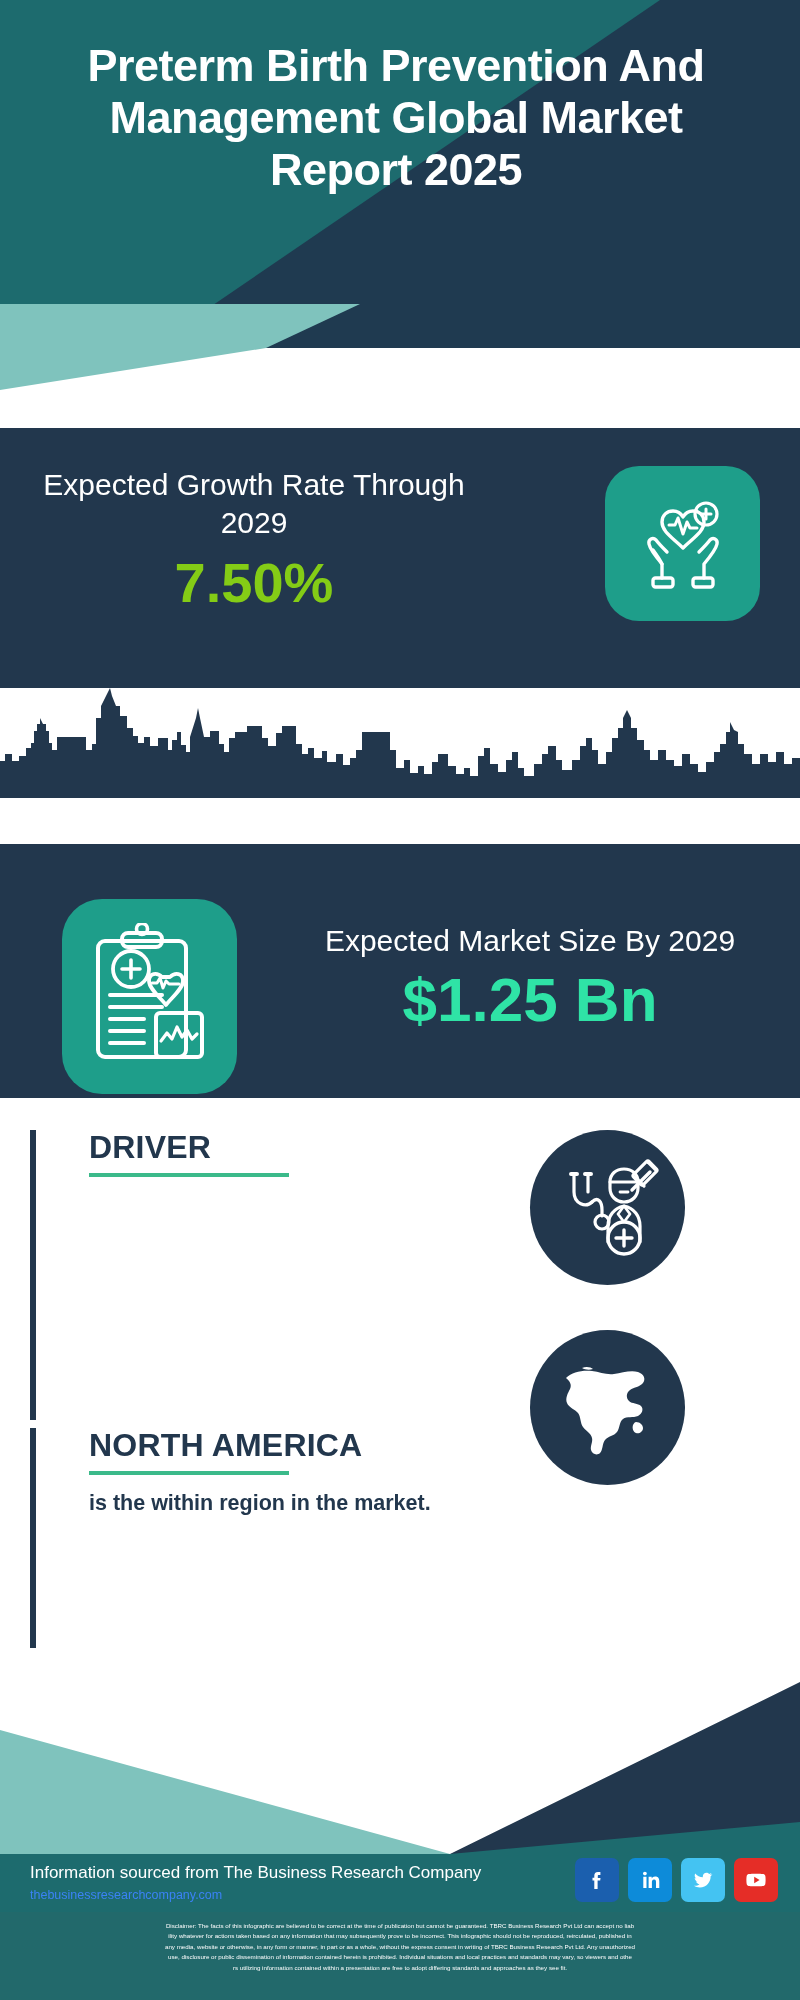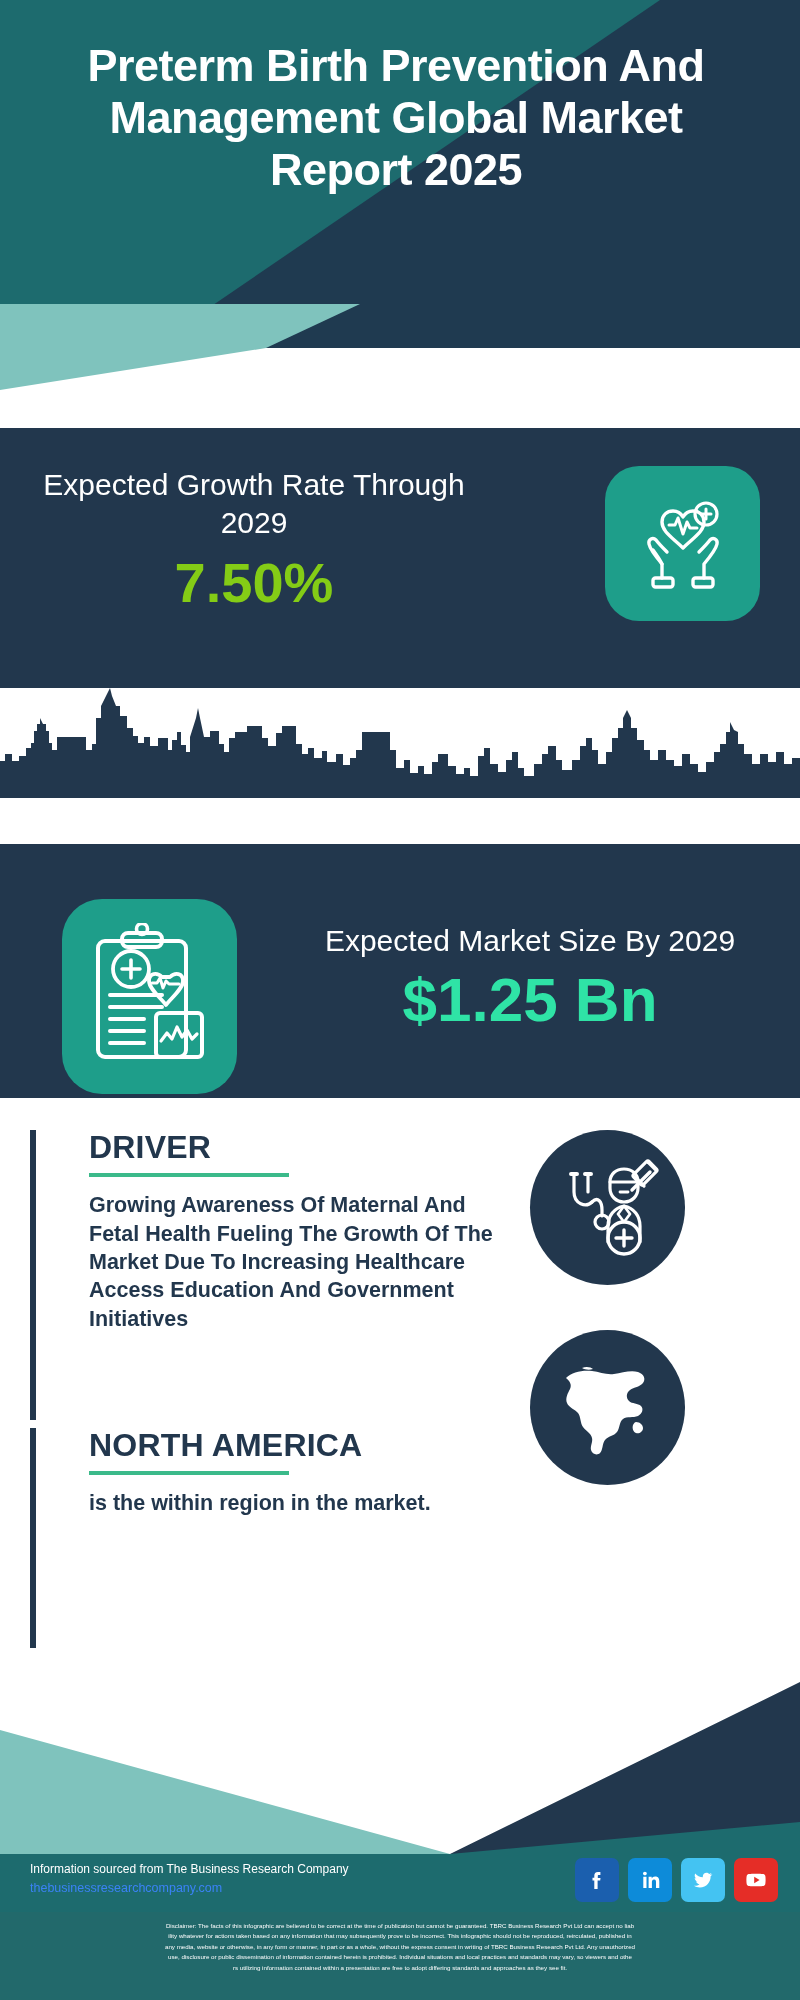--- a/index.html
+++ b/index.html
@@ -114,21 +114,21 @@
   }
   .f-teal {
     position:absolute; left:0; top:0; width:800px; height:230px; background:#1d6b6e;
     clip-path: polygon(0 172px, 800px 172px, 800px 230px, 0 230px);
   }
   .f-teal2 {
     position:absolute; left:0; top:0; width:800px; height:230px; background:#1d6b6e;
     clip-path: polygon(450px 172px, 800px 140px, 800px 172px);
   }
   .footer-text { position:absolute; left:30px; top:178px; z-index:4; }
-  .footer-text .l1 { color:#ffffff; font-size:12px; line-height:1.55; }
+  .footer-text .l1 { color:#ffffff; font-size:17px; line-height:1.55; }
   .footer-text .l2 { color:#3b82f6; font-size:12.5px; line-height:1.55; }
 
   .socials { position:absolute; right:22px; top:176px; display:flex; gap:9px; z-index:5; }
   .soc { width:44px; height:44px; border-radius:7px; display:flex; align-items:center; justify-content:center; }
   .soc-fb { background:#1b5fae; }
   .soc-li { background:#0d8bd9; }
   .soc-tw { background:#44c3f2; }
   .soc-yt { background:#e52d27; }
   .soc svg { display:block; }
 
@@ -214,21 +214,20 @@
     </div>
   </div>
 
   <div class="info">
 
     <div class="block blk-driver">
       <div class="bar"></div>
       <div class="content">
         <div class="blk-title">DRIVER</div>
         <div class="blk-underline"></div>
-        <div class="blk-body">Growing Awareness Of Maternal And Fetal Health Fueling The Growth Of The Market Due To Increasing Healthcare Access Education And Government Initiatives</div>
       </div>
     </div>
 
     <div class="block blk-region">
       <div class="bar"></div>
       <div class="content">
         <div class="blk-title">NORTH AMERICA</div>
         <div class="blk-underline"></div>
         <div class="blk-body light">is the within region in the market.</div>
       </div>

